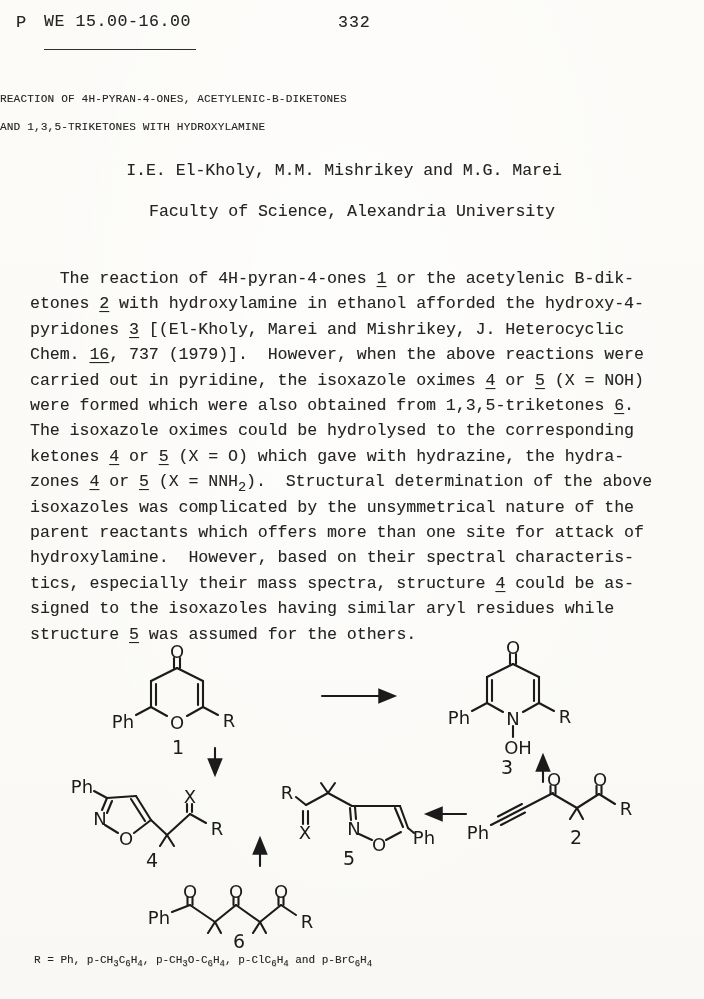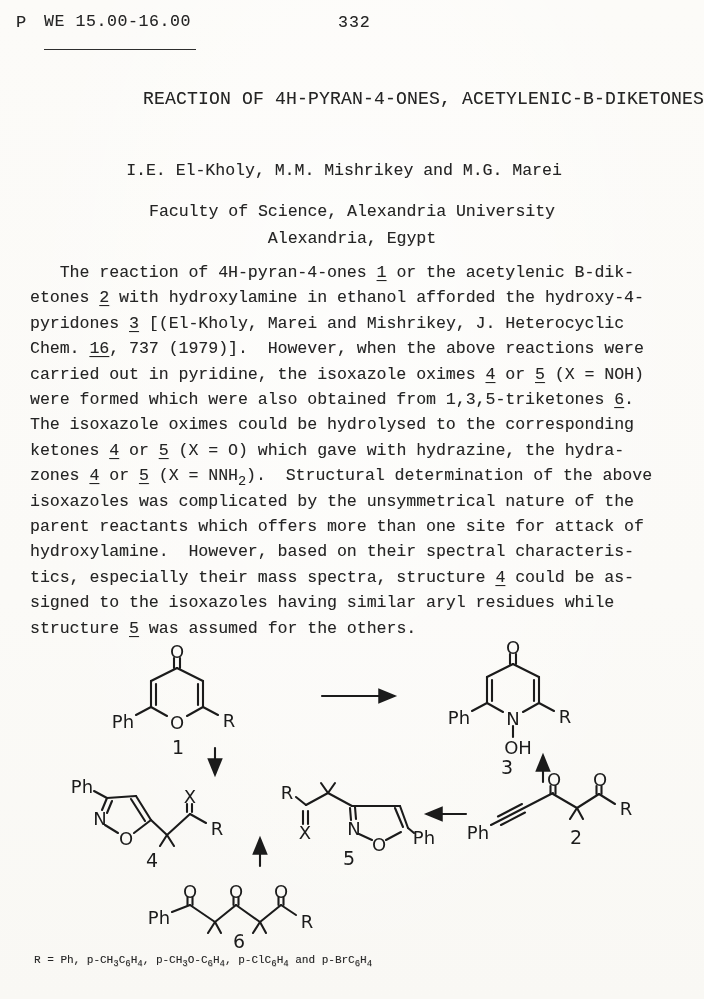--- a/index.html
+++ b/index.html
@@ -10,26 +10,26 @@
       linear-gradient(180deg, #fcfbf8 0%, #fbfaf7 60%, #f9f8f4 100%);
     font-family:"Liberation Mono","DejaVu Sans Mono",monospace;
     color:var(--ink,#242424);
     overflow:hidden;
   }
   .typed { text-shadow:0.35px 0.35px 0 rgba(25,25,25,0.28); }
   .hdr-code { position:absolute; left:16px; top:13px; font-size:17px; }
   .hdr-time { position:absolute; left:44px; top:12px; font-size:16.5px; letter-spacing:0.6px;
               border-bottom:1.6px solid #2e2e2e; padding:0 5px 18px 0; }
   .hdr-page { position:absolute; left:338px; top:13px; font-size:16.5px; letter-spacing:1px; }
-  .title { position:absolute; top:86px; left:0; width:704px; text-align:right;
-           font-size:18px; line-height:27.5px; letter-spacing:0.2px; }
+  .title { position:absolute; top:86px; left:0; width:704px; text-align:left;
+           font-size:11px; line-height:27.5px; letter-spacing:0.2px; }
   .authors { position:absolute; top:161px; left:0; width:688px; text-align:center; font-size:16.5px; }
   .affil { position:absolute; top:198px; left:0; width:704px; text-align:center;
            font-size:16.5px; line-height:27px; }
-  .body { position:absolute; top:260px; left:30px; width:660px;
+  .body { position:absolute; top:266px; left:30px; width:660px;
           font-size:16.5px; line-height:25.4px; white-space:pre-wrap; }
   .rdef { position:absolute; top:954px; left:34px; font-size:11px; white-space:pre; }
   sub { font-size:0.82em; vertical-align:-0.38em; line-height:0; }
   .u { text-decoration:underline; text-underline-offset:3px; text-decoration-thickness:1.4px; }
   .scheme { position:absolute; top:636px; left:0; }
   .scheme line { stroke:var(--scheme-ink,#1b1b1b); stroke-width:2.1; stroke-linecap:round; }
   .scheme text { font-family:"DejaVu Sans","Liberation Sans",sans-serif; font-size:18px;
                  fill:var(--scheme-ink,#1b1b1b); text-anchor:middle; dominant-baseline:central; }
   .scheme text.num { font-size:19px; }
 </style>
@@ -37,27 +37,27 @@
 <body>
 
 <div class="page">
 
   <span class="hdr-code typed">P</span>
   <span class="hdr-time typed">WE 15.00-16.00</span>
   <span class="hdr-page typed">332</span>
 
   <div class="title typed">
     <div>REACTION OF 4H-PYRAN-4-ONES, ACETYLENIC-B-DIKETONES</div>
+    <div>AND 1,3,5-TRIKETONES WITH HYDROXYLAMINE</div>
   </div>
 
   <div class="authors typed">I.E. El-Kholy, M.M. Mishrikey and M.G. Marei</div>
 
   <div class="affil typed">
     <div>Faculty of Science,  Alexandria University</div>
-    <div>Alexandria, Egypt</div>
   </div>
 
   <div class="body typed"><div>   The reaction of 4H-pyran-4-ones <span class="u">1</span> or the acetylenic B-dik-</div><div>etones <span class="u">2</span> with hydroxylamine in ethanol afforded the hydroxy-4-</div><div>pyridones <span class="u">3</span> [(El-Kholy, Marei and Mishrikey, J. Heterocyclic</div><div>Chem. <span class="u">16</span>, 737 (1979)].  However, when the above reactions were</div><div>carried out in pyridine, the isoxazole oximes <span class="u">4</span> or <span class="u">5</span> (X = NOH)</div><div>were formed which were also obtained from 1,3,5-triketones <span class="u">6</span>.</div><div>The isoxazole oximes could be hydrolysed to the corresponding</div><div>ketones <span class="u">4</span> or <span class="u">5</span> (X = O) which gave with hydrazine, the hydra-</div><div>zones <span class="u">4</span> or <span class="u">5</span> (X = NNH<sub>2</sub>).  Structural determination of the above</div><div>isoxazoles was complicated by the unsymmetrical nature of the</div><div>parent reactants which offers more than one site for attack of</div><div>hydroxylamine.  However, based on their spectral characteris-</div><div>tics, especially their mass spectra, structure <span class="u">4</span> could be as-</div><div>signed to the isoxazoles having similar aryl residues while</div><div>structure <span class="u">5</span> was assumed for the others.</div></div>
 
   <svg class="scheme" width="704" height="322" viewBox="0 0 704 322" xmlns="http://www.w3.org/2000/svg">
     <defs>
       <marker id="arr" markerWidth="10" markerHeight="9" refX="7.5" refY="4" orient="auto">
         <path d="M0,0.3 L9,4 L0,7.7 Z" fill="#1b1b1b"></path>
       </marker>
     </defs>

